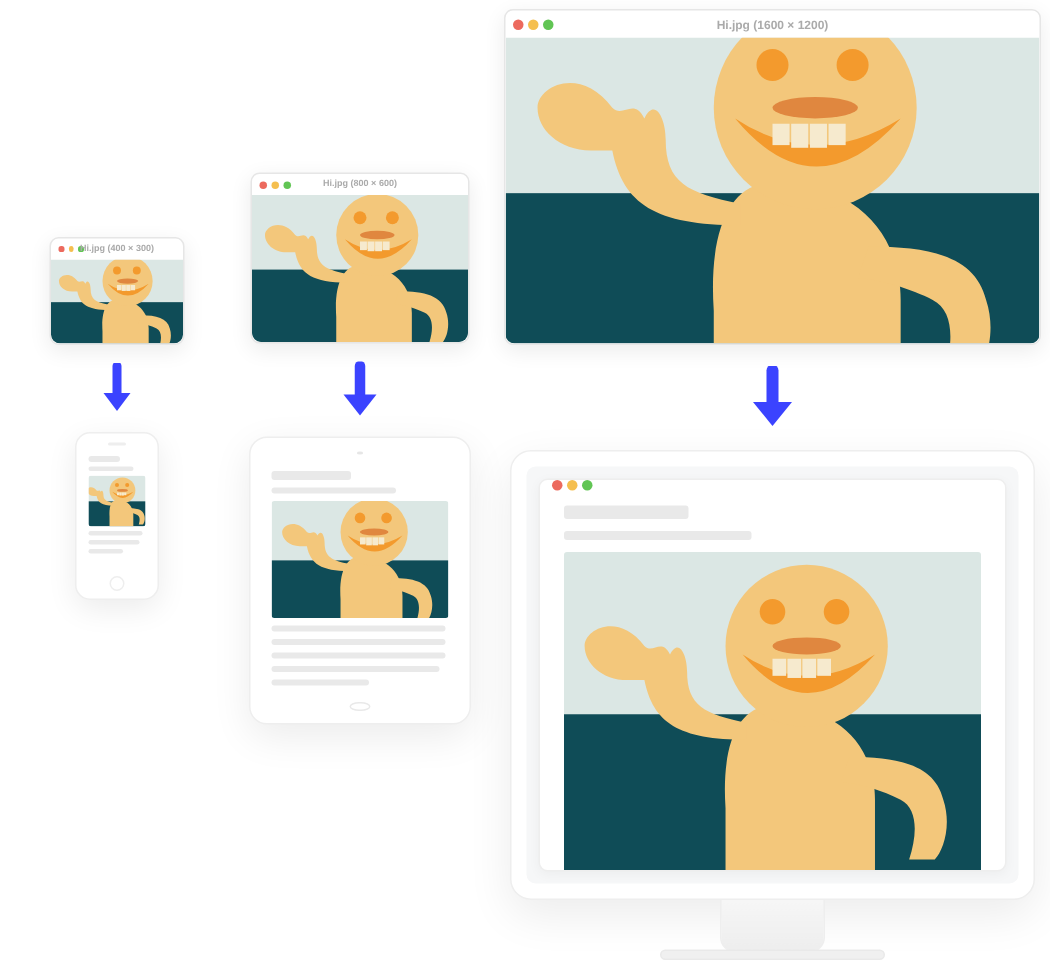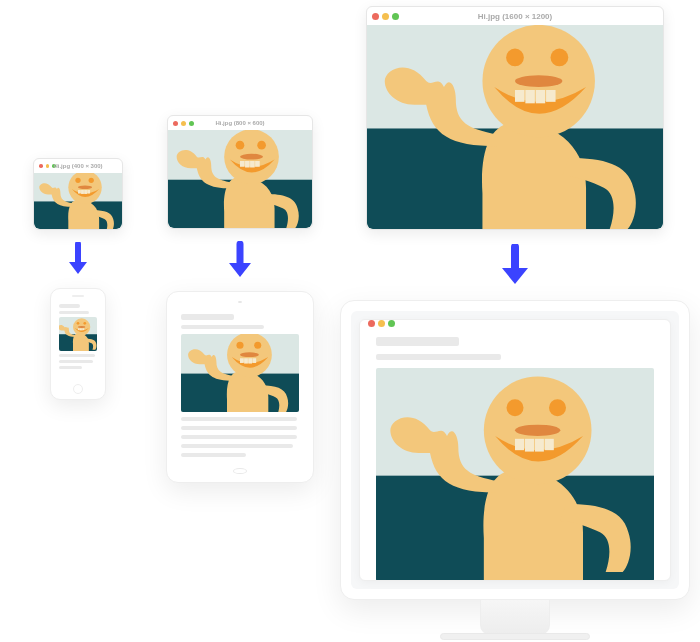--- a/index.html
+++ b/index.html
@@ -209,21 +209,21 @@
       <div class="ph" style="width:98%; height:4px"></div>
       <div class="ph" style="width:98%; height:4px"></div>
       <div class="ph" style="width:95%; height:4px"></div>
       <div class="ph" style="width:55%; height:4px"></div>
     </div>
     <div class="home"></div>
   </div>
 </div>
 
 <div class="col" style="left:330px; top:6px; width:370px">
-  <div class="imgwin lg" style="width:298px; height:224px">
+  <div class="imgwin lg" style="width:358px; height:224px">
     <div class="bar">
       <div class="tl lg">
           <span class="r"></span>
           <span class="y"></span>
           <span class="g"></span>
         </div>
       <div class="title">Hi.jpg (1600 × 1200)</div>
     </div>
     <div class="viewport"><svg viewBox="0 0 100 75" width="100%" height="100%" preserveAspectRatio="xMidYMid slice">
           <use href="#char"></use>

